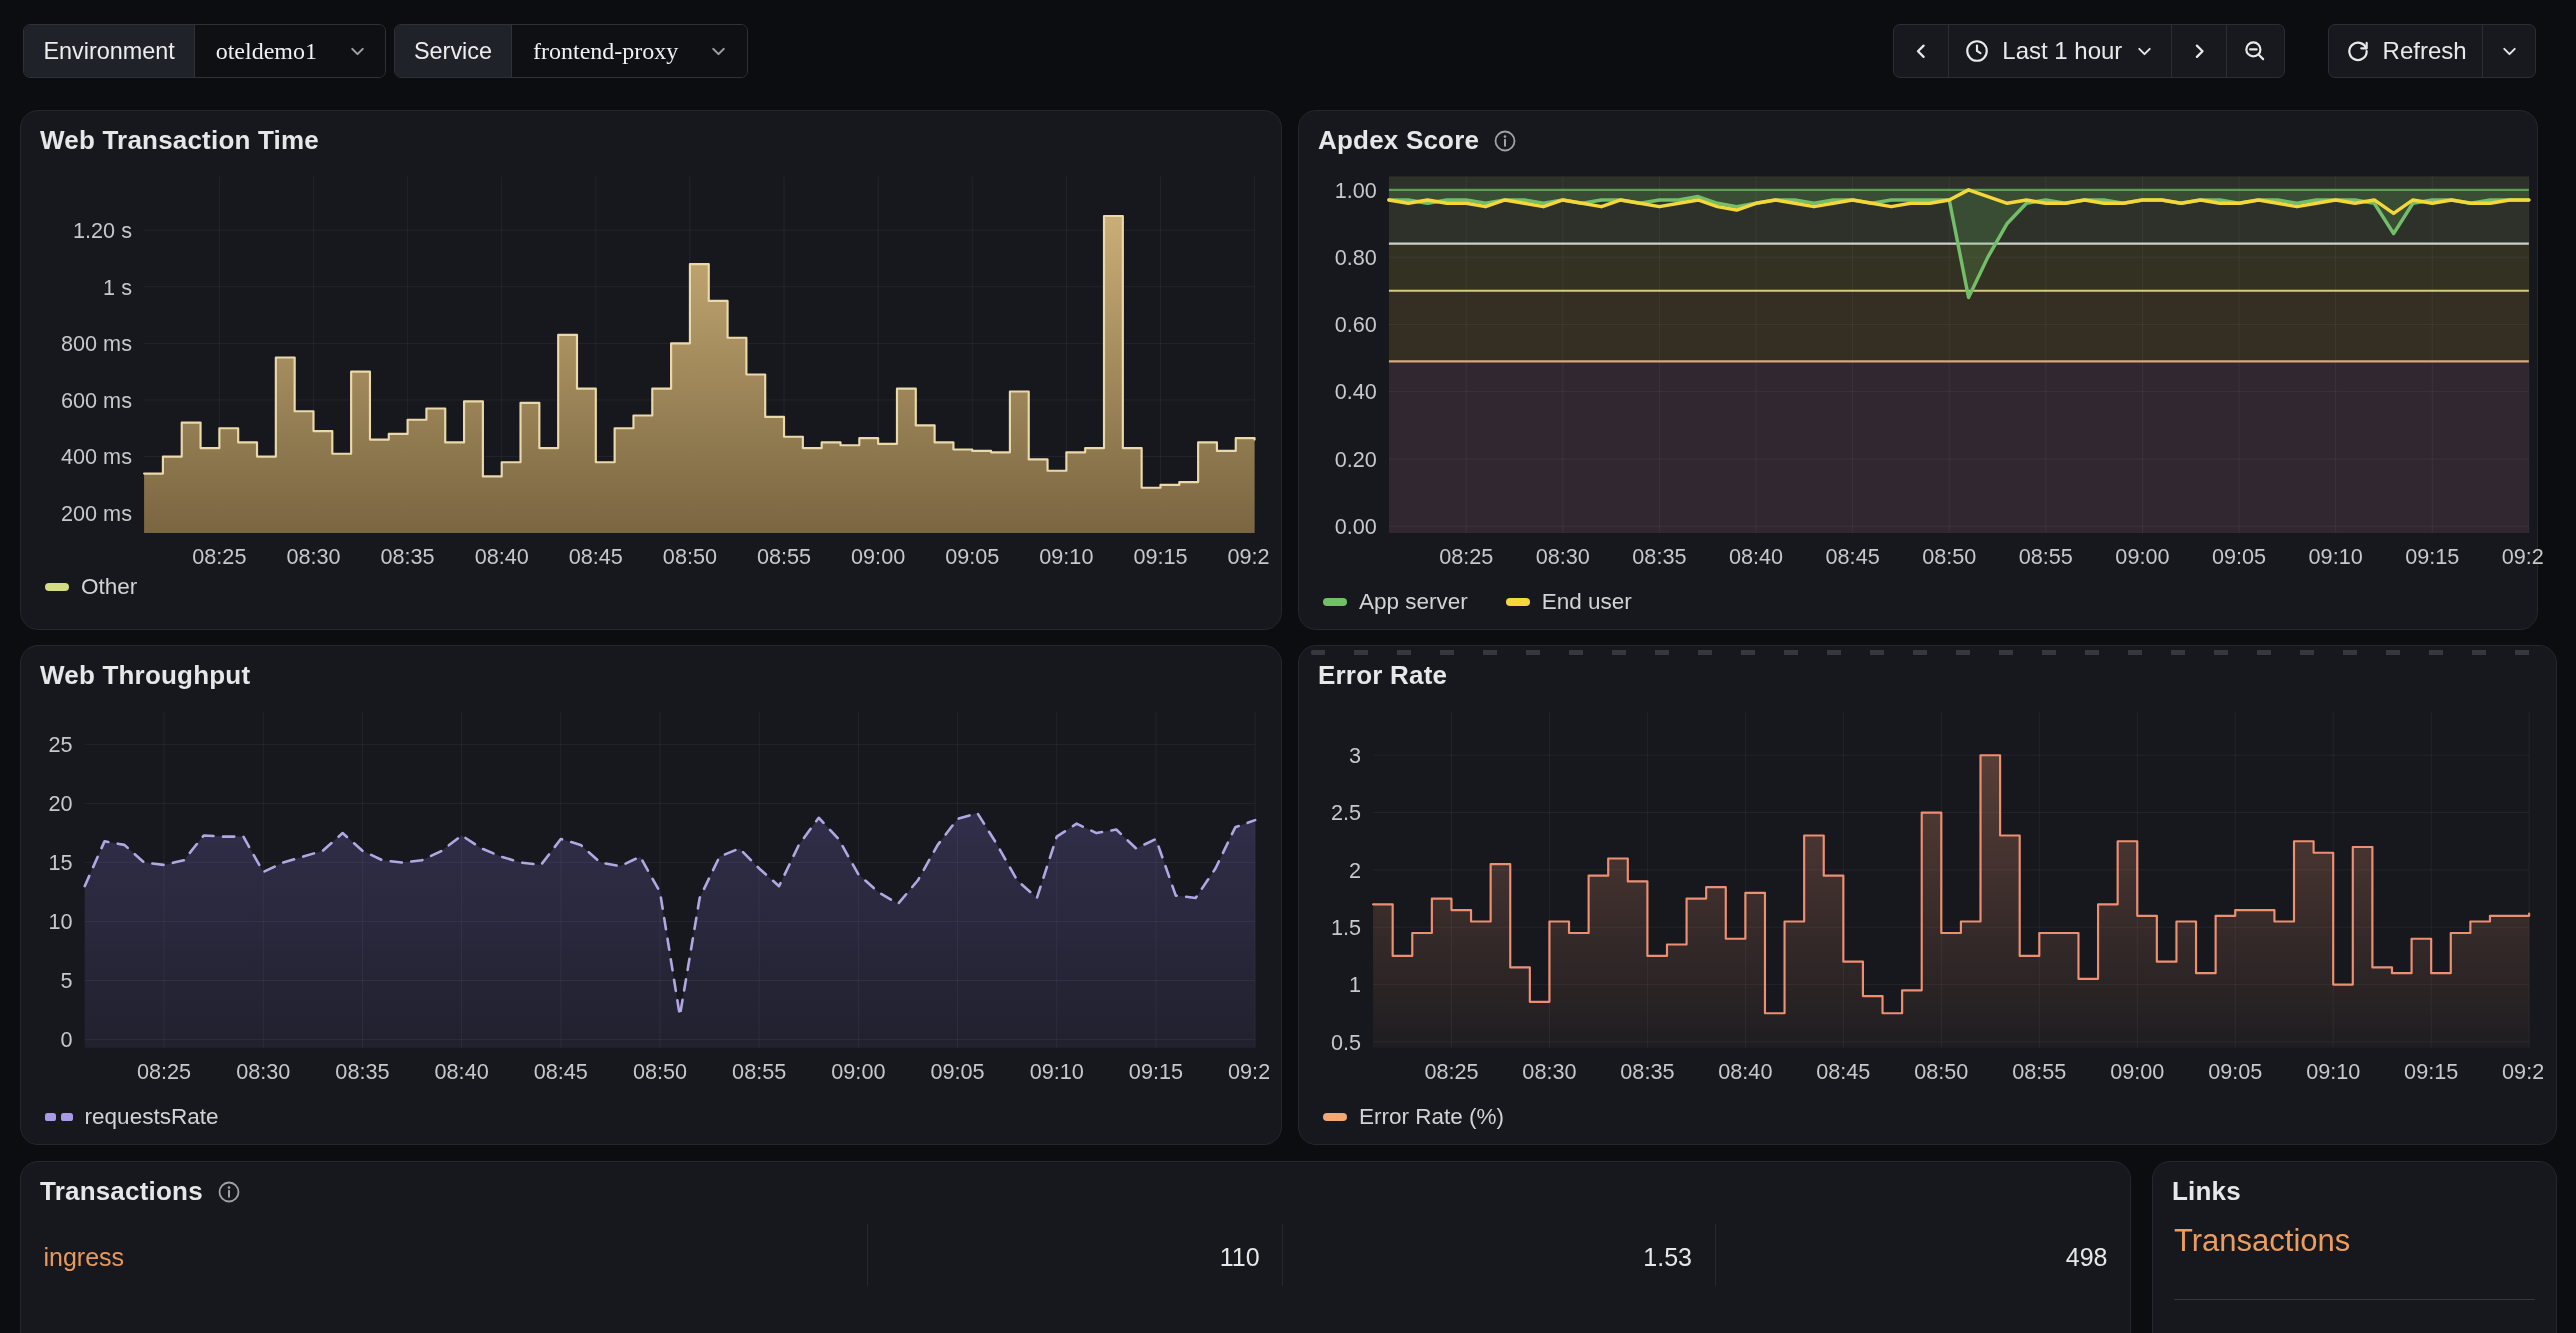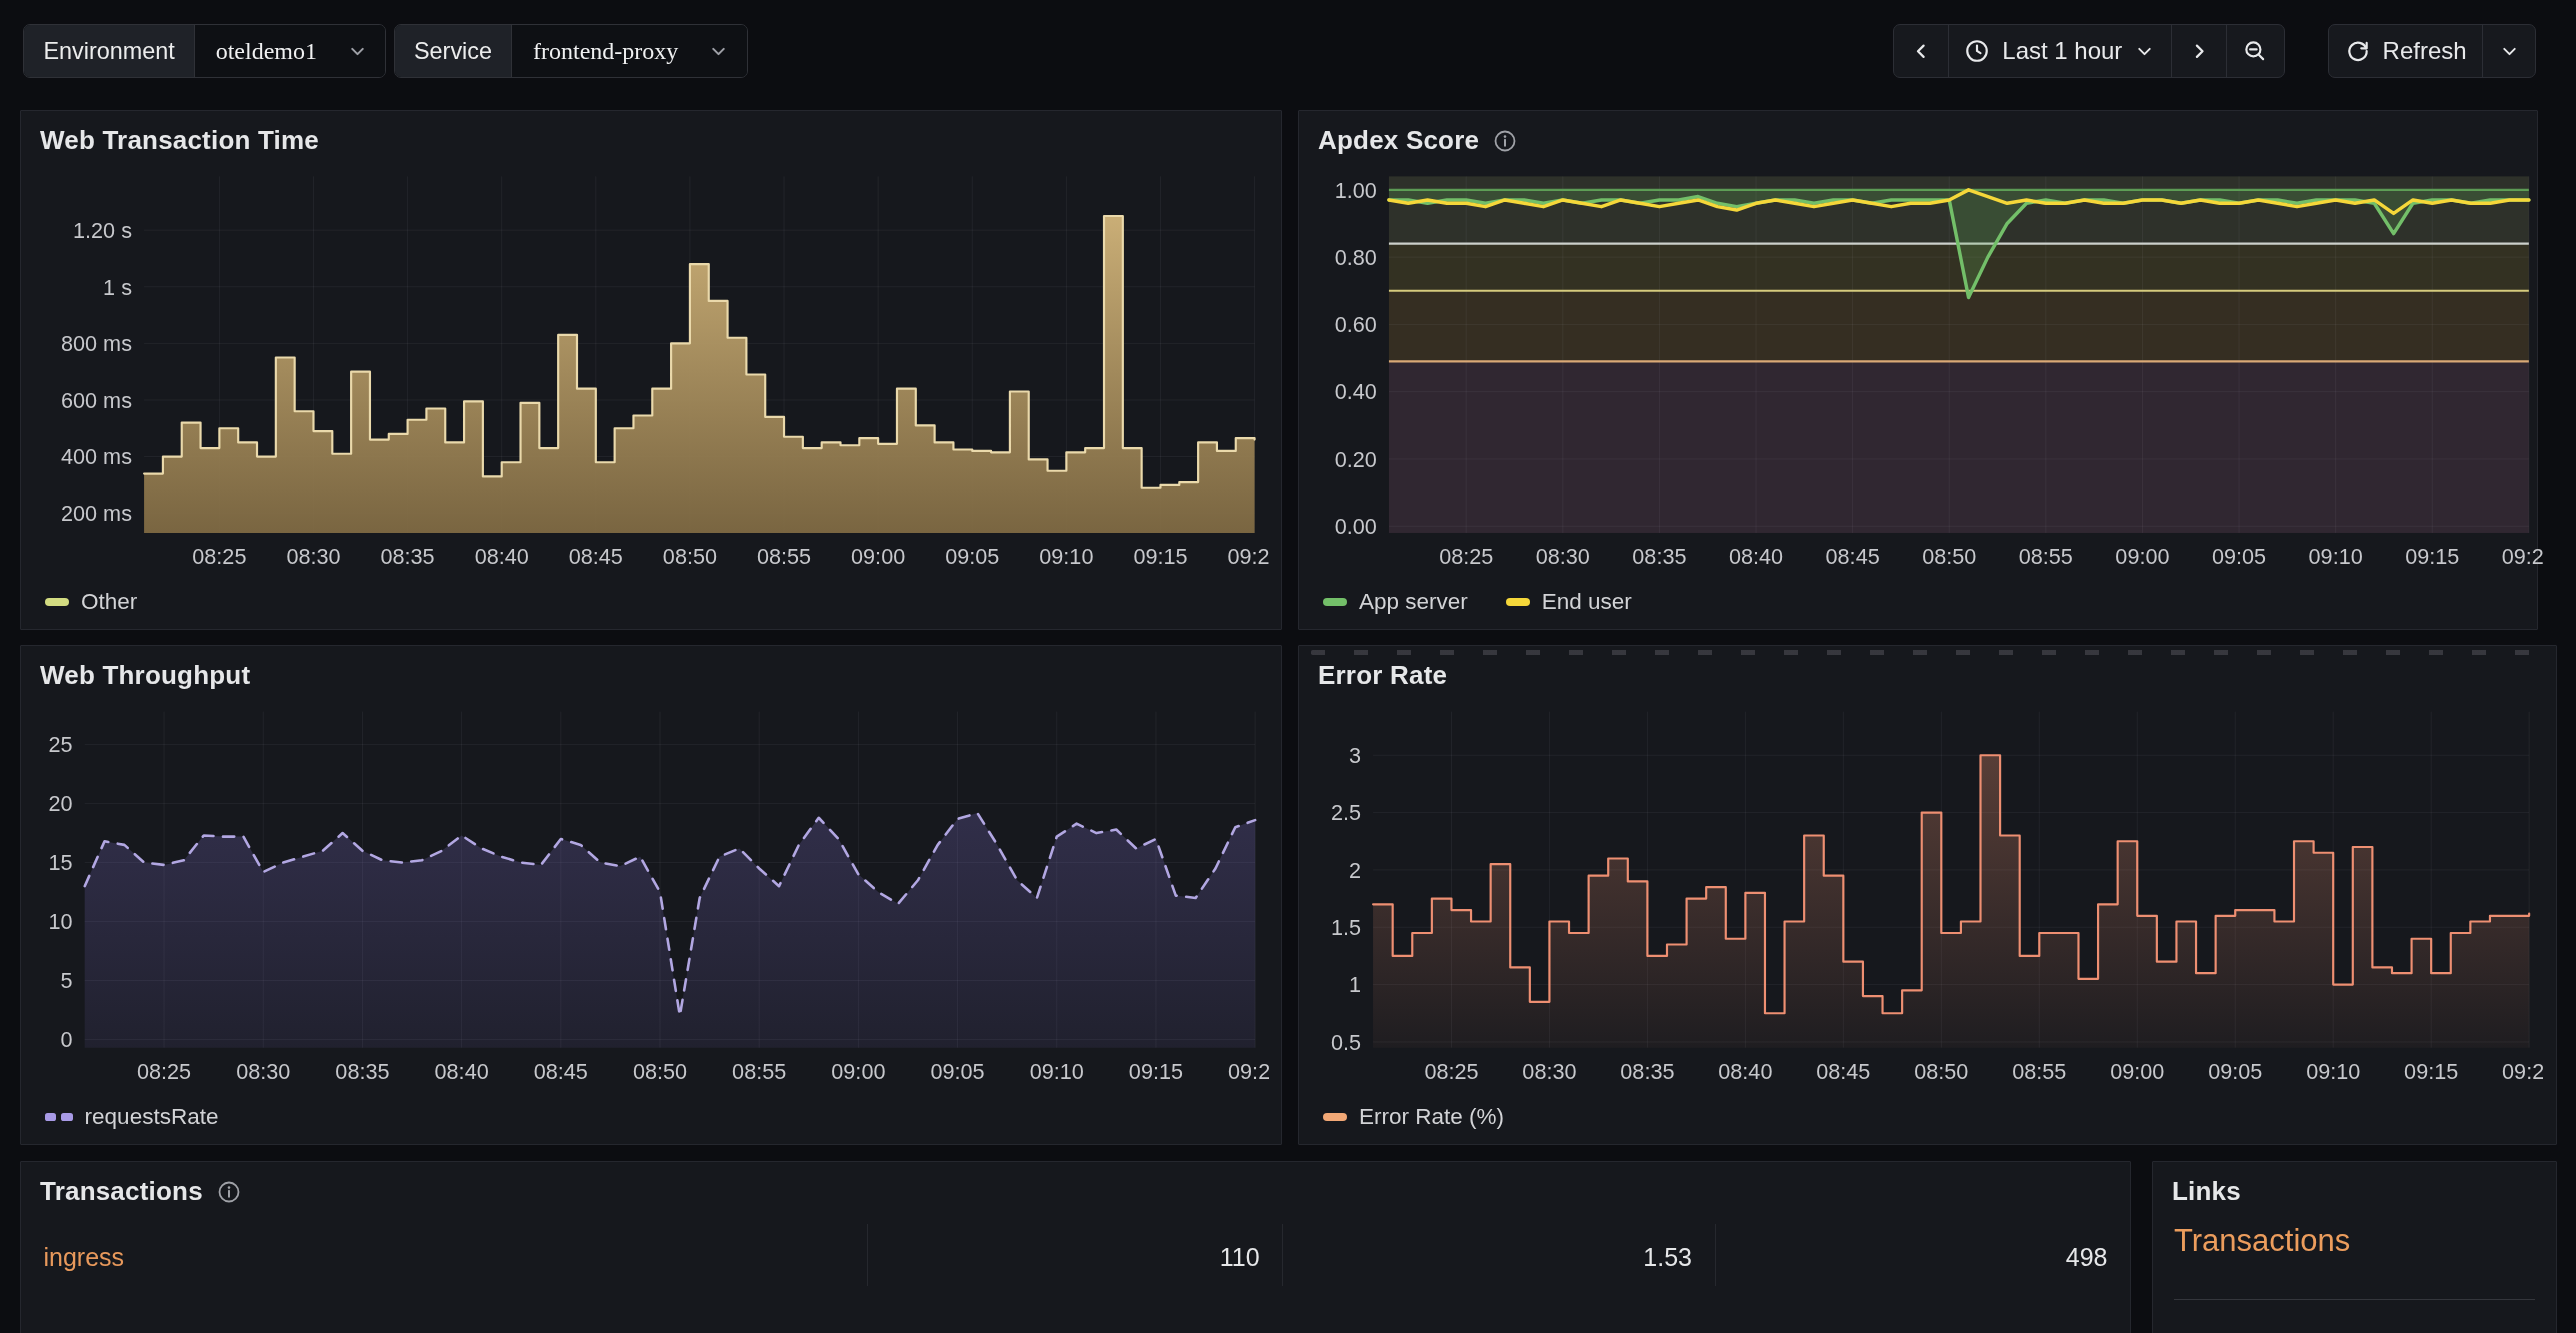--- a/index.html
+++ b/index.html
@@ -32,21 +32,21 @@
   .tbtn {
     display:flex; align-items:center; justify-content:space-between; gap:12px;
     background:transparent; border:none; color:#e8e9eb; font-size:24px;
     padding:0 15.6px; cursor:pointer; font-family:"Liberation Sans", sans-serif; white-space:nowrap;
   }
   .tbtn + .tbtn { border-left:0.9px solid #2c2e35; }
   .icon { display:inline-flex; align-items:center; justify-content:center; }
   .icon svg { display:block; }
   
   .panel {
-    position:absolute; background:#16181d; border:0.9px solid #25272e; border-radius:1px;
+    position:absolute; background:#16181d; border:0.9px solid #25272e; border-radius:18px;
   }
   .panel-title {
     position:absolute; left:19px; top:14px; font-size:26px; font-weight:600; color:#e6e7e9;
     display:flex; align-items:center; gap:14px; letter-spacing:0.2px;
   }
   .chart { position:absolute; }
   .chart svg text { font-family:"Liberation Sans", sans-serif; font-size:25px; fill:#c7c8cc; }
   .legend { position:absolute; left:24px; display:flex; gap:38px; align-items:center; }
   .legend-item { display:flex; align-items:center; gap:12px; cursor:pointer; }
   .legend-item .sw { width:24px; height:8.7px; border-radius:4.3px; }
@@ -202,21 +202,21 @@
         <text x="1195.542372881356" y="460" text-anchor="middle">09:10</text>
         <text x="1304.2711864406779" y="460" text-anchor="middle">09:15</text>
         <text x="1413" y="460" text-anchor="middle">09:20</text>
         <text x="116" y="83.12698412698413" text-anchor="end">1.20 s</text>
         <text x="116" y="148.52380952380952" text-anchor="end">1 s</text>
         <text x="116" y="213.9206349206349" text-anchor="end">800 ms</text>
         <text x="116" y="279.3174603174603" text-anchor="end">600 ms</text>
         <text x="116" y="344.7142857142857" text-anchor="end">400 ms</text>
         <text x="116" y="410.1111111111111" text-anchor="end">200 ms</text>
       </svg></div>
-  <div class="legend" style="bottom:14px;">
+  <div class="legend" style="bottom:29px;">
       <span class="legend-item">
         <span class="sw" style="background:#d3dc82"></span>
         <span class="lbl">Other</span>
       </span>
     </div>
 </section>
 
 <section class="panel" style="left:1298px; top:110px; width:1240px; height:520px;">
   <h2 class="panel-title">
     <span>Apdex Score</span>

